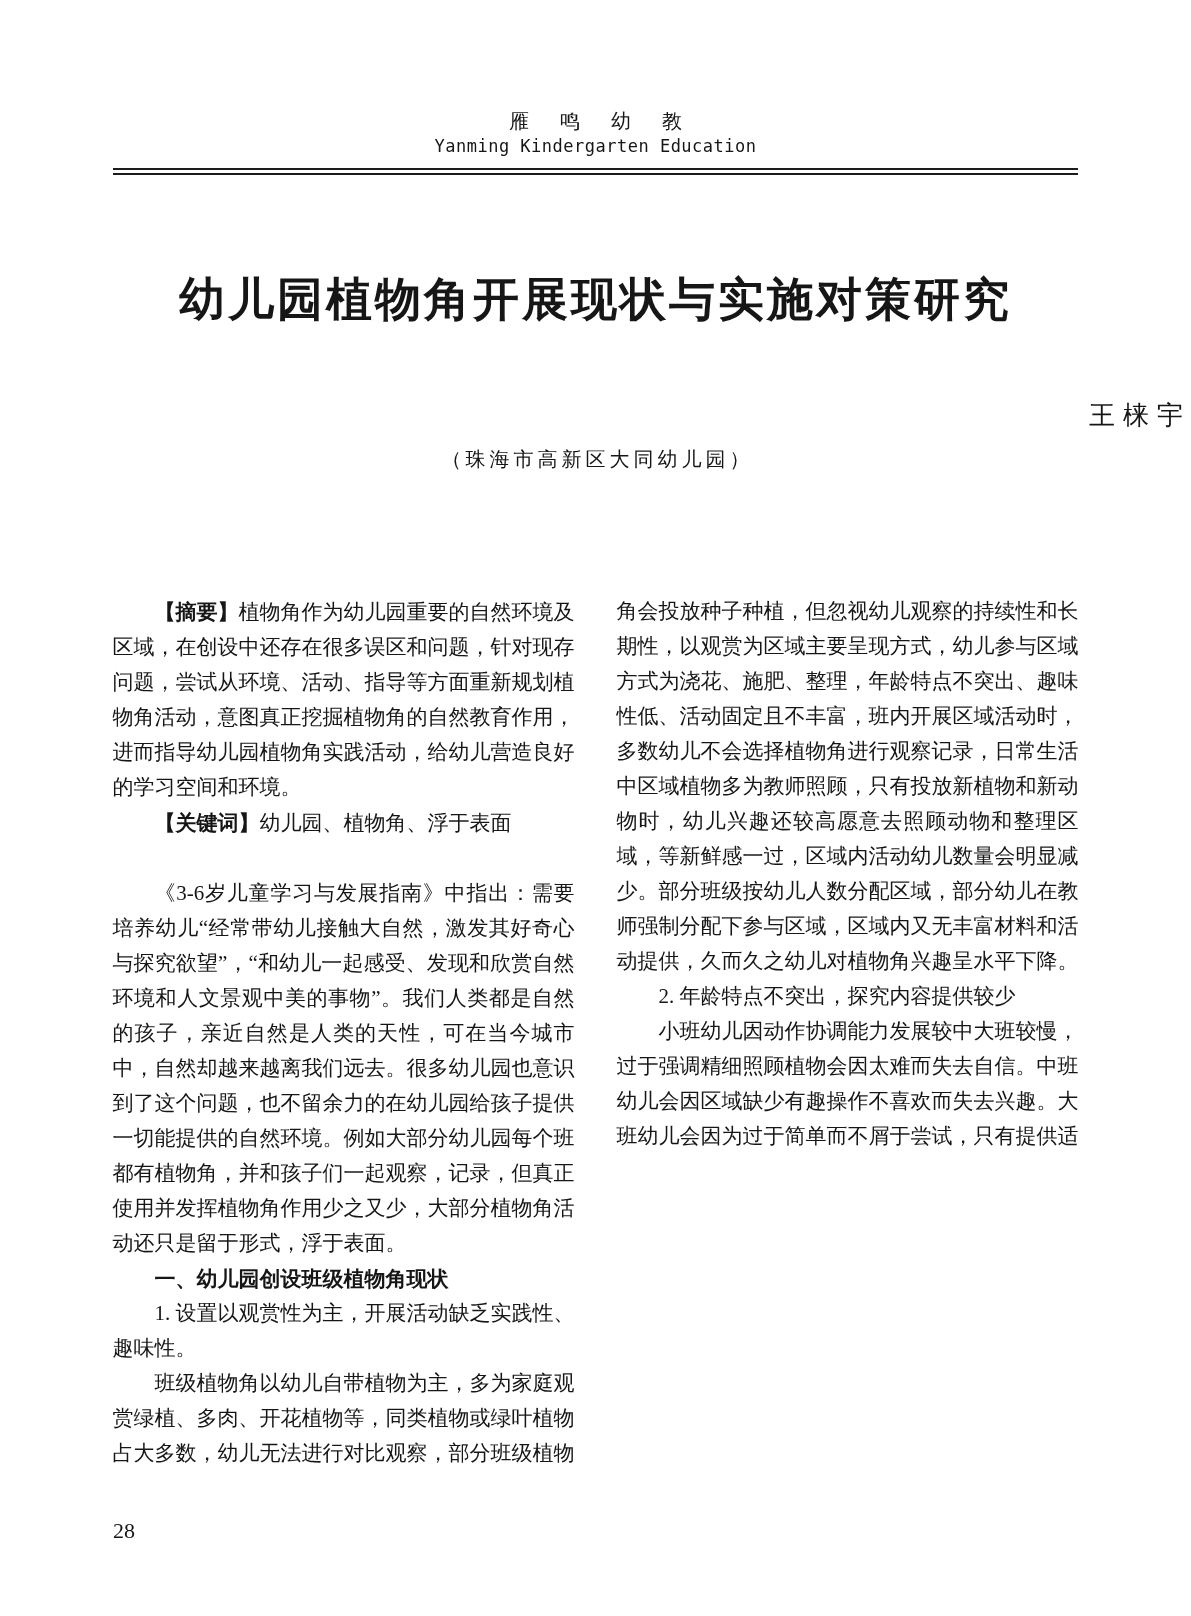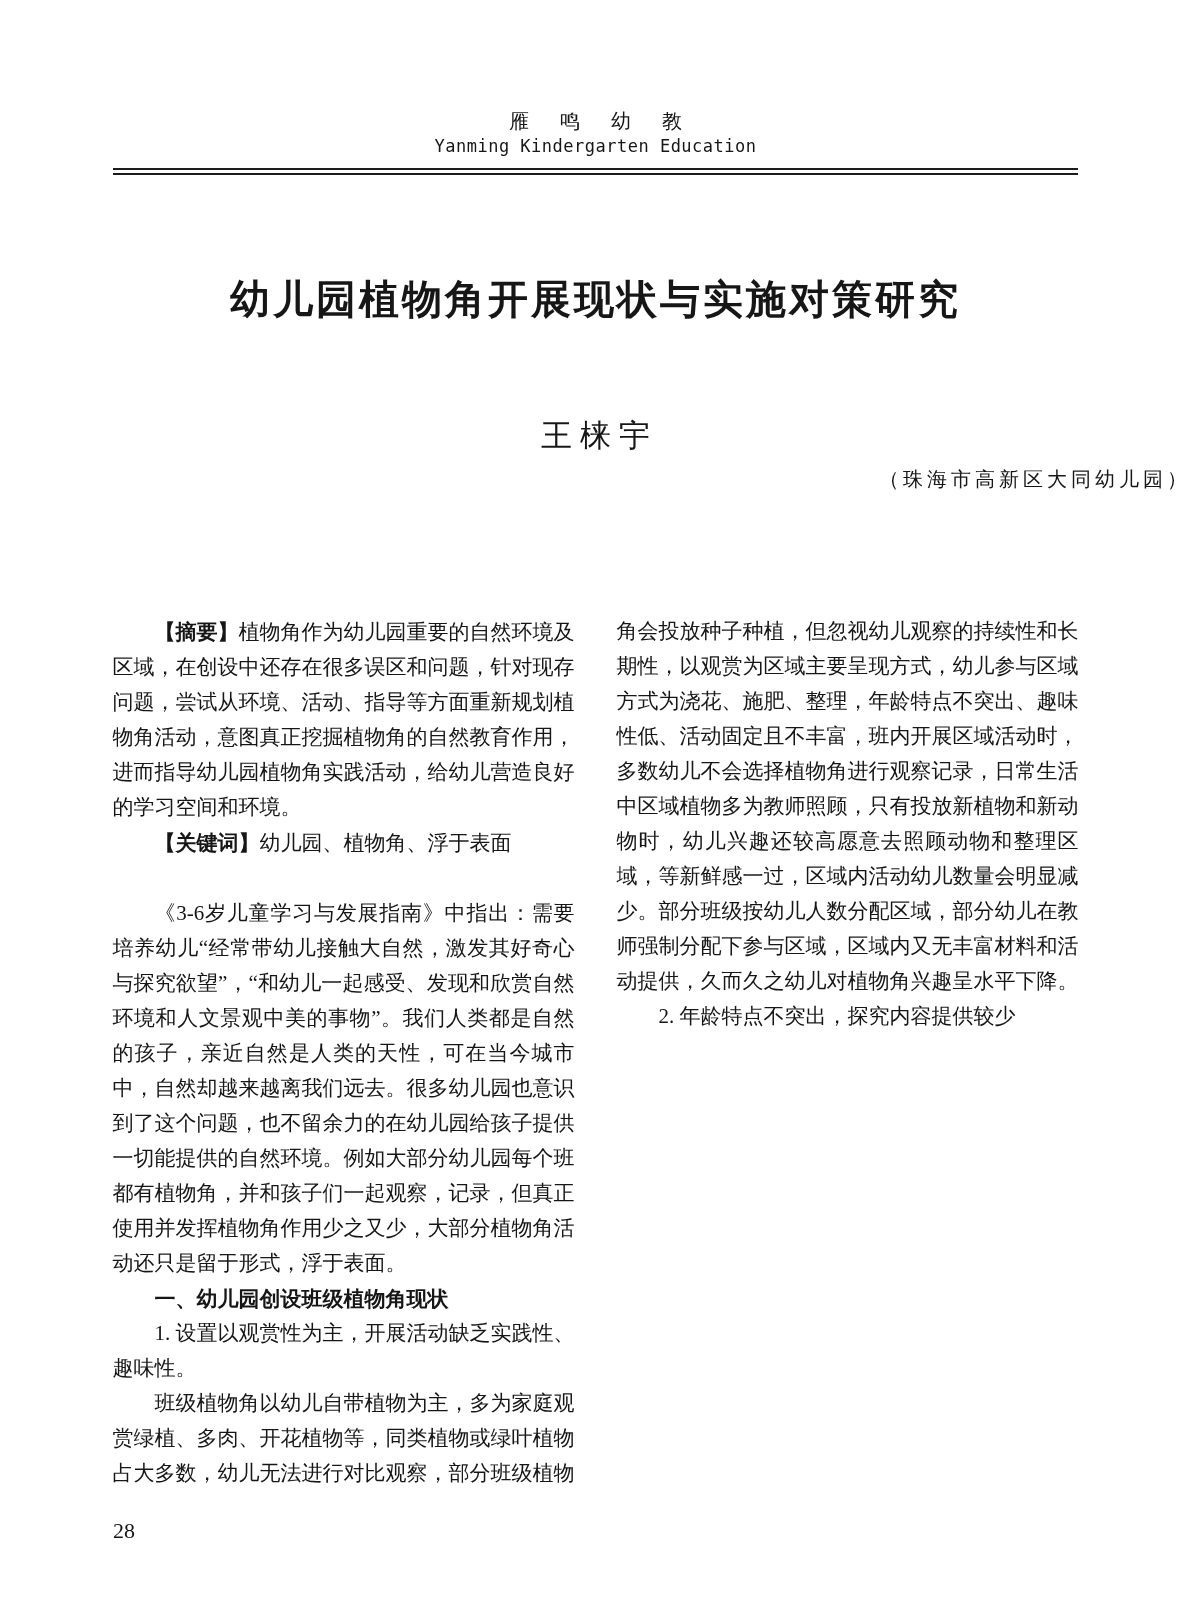--- a/index.html
+++ b/index.html
@@ -40,37 +40,37 @@
     width: 965px;
     margin: 9px auto 0 auto;
     height: 3px;
     border-top: 2.5px solid #1c1c1c;
     border-bottom: 2.5px solid #1c1c1c;
   }
   
   .title {
     margin: 98px 0 0 0;
     text-align: center;
-    font-size: 40px;
+    font-size: 46px;
     line-height: 54px;
     font-weight: bold;
     letter-spacing: 3px;
     font-family: "Liberation Serif", "DejaVu Serif", serif;
   }
   .author {
-    margin-top: 92px;
-    text-align: center;
-    font-size: 31px;
+    margin-top: 72px;
+    text-align: right;
+    font-size: 26px;
     line-height: 33px;
     letter-spacing: 8px;
     text-indent: 8px;
   }
   .affiliation {
     margin-top: 13px;
-    text-align: right;
+    text-align: center;
     font-size: 20px;
     line-height: 29px;
     letter-spacing: 4px;
     text-indent: 4px;
   }
   
   .columns {
     width: 966px;
     margin: 120px auto 0 auto;
     display: flex;
@@ -140,19 +140,20 @@
 
       <p class="para">班级植物角以幼儿自带植物为主，多为家庭观赏绿植、多肉、开花植物等，同类植物或绿叶植物占大多数，幼儿无法进行对比观察，部分班级植物</p>
     </div>
 
     <div class="col">
       <p class="para no-indent">角会投放种子种植，但忽视幼儿观察的持续性和长期性，以观赏为区域主要呈现方式，幼儿参与区域方式为浇花、施肥、整理，年龄特点不突出、趣味性低、活动固定且不丰富，班内开展区域活动时，多数幼儿不会选择植物角进行观察记录，日常生活中区域植物多为教师照顾，只有投放新植物和新动物时，幼儿兴趣还较高愿意去照顾动物和整理区域，等新鲜感一过，区域内活动幼儿数量会明显减少。部分班级按幼儿人数分配区域，部分幼儿在教师强制分配下参与区域，区域内又无丰富材料和活动提供，久而久之幼儿对植物角兴趣呈水平下降。</p>
 
       <p class="para">2. 年龄特点不突出，探究内容提供较少</p>
 
 
+      <p class="para">小班幼儿因动作协调能力发展较中大班较慢，过于强调精细照顾植物会因太难而失去自信。中班幼儿会因区域缺少有趣操作不喜欢而失去兴趣。大班幼儿会因为过于简单而不屑于尝试，只有提供适</p>
     </div>
 
   </div>
 
   <div class="page-number">28</div>
 
 </div>
 
 </body></html>

